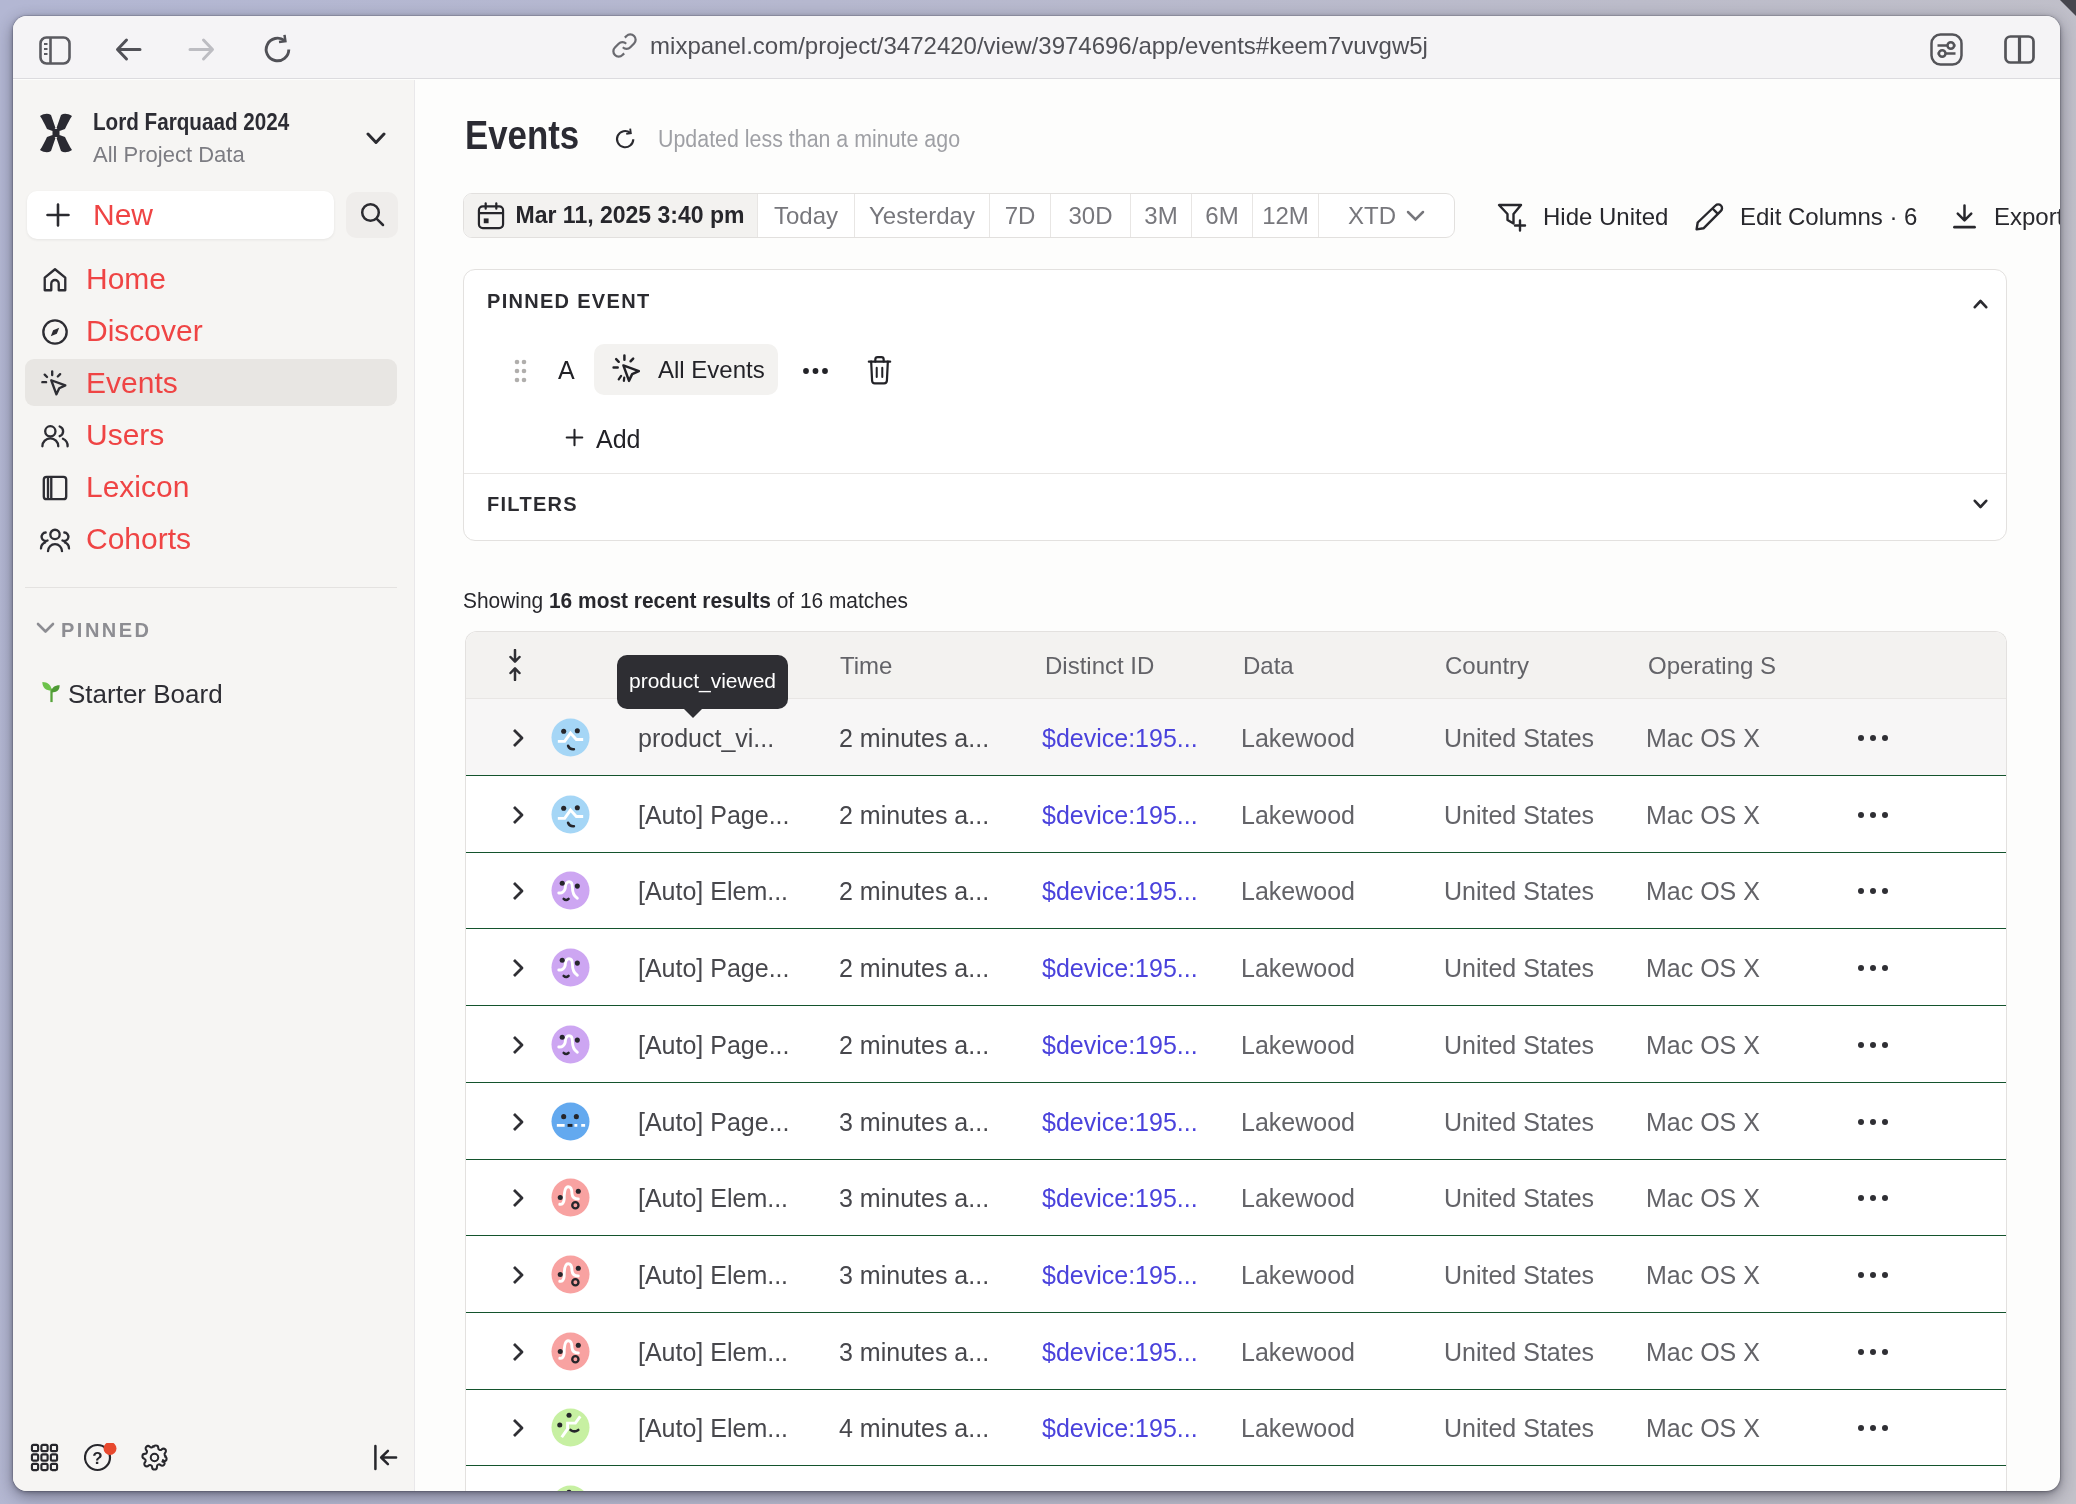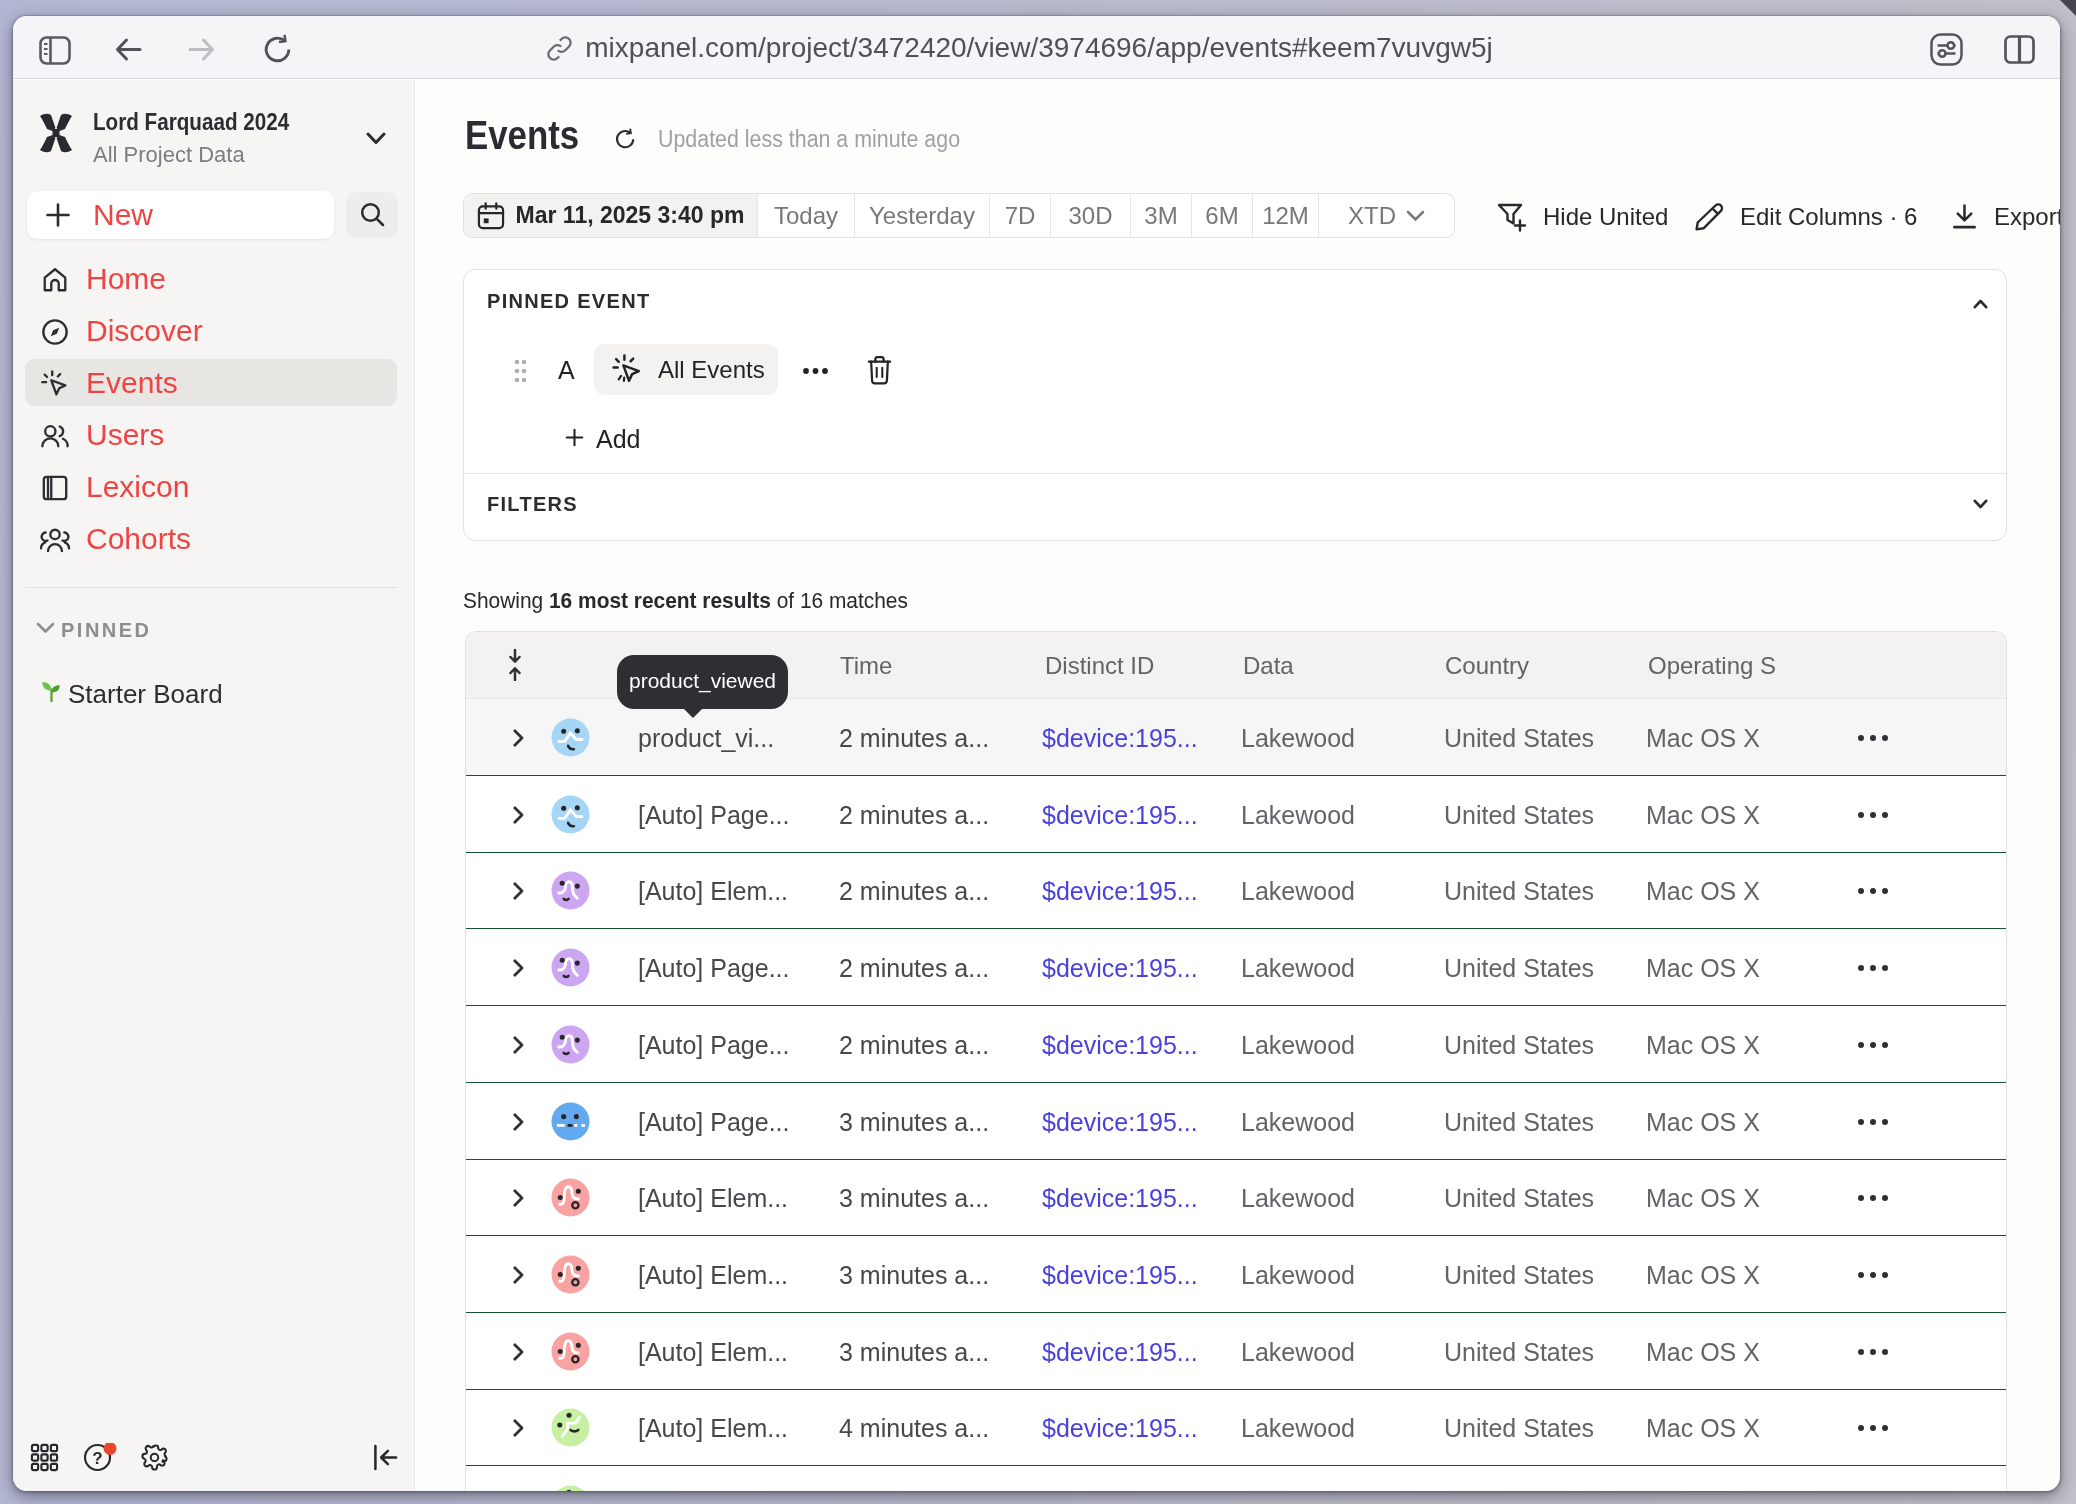--- a/index.html
+++ b/index.html
@@ -10,21 +10,21 @@
   position:relative;
 }
 .corner-dark { position:absolute; top:0; right:0; width:20px; height:20px; background:#46464e; clip-path:polygon(20% 0,100% 0,100% 80%); }
 .win {
   position:absolute; left:13px; top:16px; width:2047px; height:1475px;
   border-radius:14px; background:#fdfdfc; overflow:hidden;
   box-shadow:0 5px 16px rgba(25,25,40,.45), 0 1px 4px rgba(25,25,40,.35), 0 0 0 1px rgba(0,0,0,.10);
 }
 .a { position:absolute; }
 .toolbar { left:0; top:0; width:100%; height:63px; background:#f5f4f6; border-bottom:1px solid #dcdbdf; }
-.url { left:0; top:16px; width:100%; text-align:center; font-size:28px; color:#505056; padding-right:34px; }
+.url { left:0; top:16px; width:100%; text-align:center; font-size:24px; color:#505056; padding-right:34px; }
 .sidebar { left:0; top:64px; width:402px; height:1411px; background:#f6f5f3; border-right:1px solid #e9e8ea; }
 .pname { left:80px; top:92px; font-size:24px; font-weight:700; color:#2c2c33; transform:scaleX(.86); transform-origin:left; }
 .psub  { left:80px; top:126px; font-size:22px; color:#7c7c82; }
 .newbtn { left:14px; top:175px; width:307px; height:48px; background:#fff; border-radius:10px; box-shadow:0 1px 3px rgba(0,0,0,.07); }
 .searchbtn { left:333px; top:176px; width:52px; height:46px; background:#efedeb; border-radius:10px; }
 .nav-lbl { font-size:30px; color:#ef4444; height:30px; line-height:30px; }
 .sel-bg { left:12px; top:343px; width:372px; height:47px; background:#e8e6e3; border-radius:9px; }
 .sb-div { left:12px; top:571px; width:372px; height:1px; background:#e4e2e0; }
 .pinned { left:48px; top:603px; font-size:20px; font-weight:700; letter-spacing:2.5px; color:#8d8d92; }
 .starter-lbl { left:55px; top:663px; font-size:26px; color:#2d2d33; }
@@ -44,21 +44,21 @@
 .thead { position:absolute; left:0; top:0; width:100%; height:67px; background:#f3f2f0; border-bottom:1px solid #e8e6e4; }
 .th { position:absolute; top:20px; font-size:24px; color:#636368; }
 .row { position:absolute; left:0; width:100%; height:77px; border-bottom:1px solid #14532d; }
 .cell { position:absolute; top:25px; font-size:25px; color:#47474c; white-space:nowrap; }
 .cell.id { color:#4a42dc; }
 .cell.gray { color:#636368; }
 .dots3 { position:absolute; top:36px; left:1392px; width:34px; height:6px; }
 .dots3 i { position:absolute; width:6px; height:6px; border-radius:50%; background:#2f2f34; top:0; }
 .avatar { position:absolute; left:85px; top:19px; width:39px; height:39px; }
 .rowchev { position:absolute; left:44px; top:28px; }
-.tooltip { left:604px; top:639px; width:171px; height:54px; background:#2e2e33; border-radius:17px; color:#fff; font-size:21px; z-index:5; text-align:center; line-height:52px; }
+.tooltip { left:604px; top:639px; width:171px; height:54px; background:#2e2e33; border-radius:10px; color:#fff; font-size:21px; z-index:5; text-align:center; line-height:52px; }
 .tooltip .arr { position:absolute; left:66px; bottom:-9px; width:0; height:0; border-left:10px solid transparent; border-right:10px solid transparent; border-top:10px solid #2e2e33; }
 </style>
 </head>
 <body>
 <div class="corner-dark"></div>
 <div class="win">
   <div class="a toolbar"></div>
 
   <svg class="a" style="left:26px;top:20px" width="32" height="29" viewBox="0 0 32 29" fill="none" stroke="#5a5a60" stroke-width="2.6">
     <rect x="1.5" y="1.5" width="29" height="26" rx="6"></rect>

